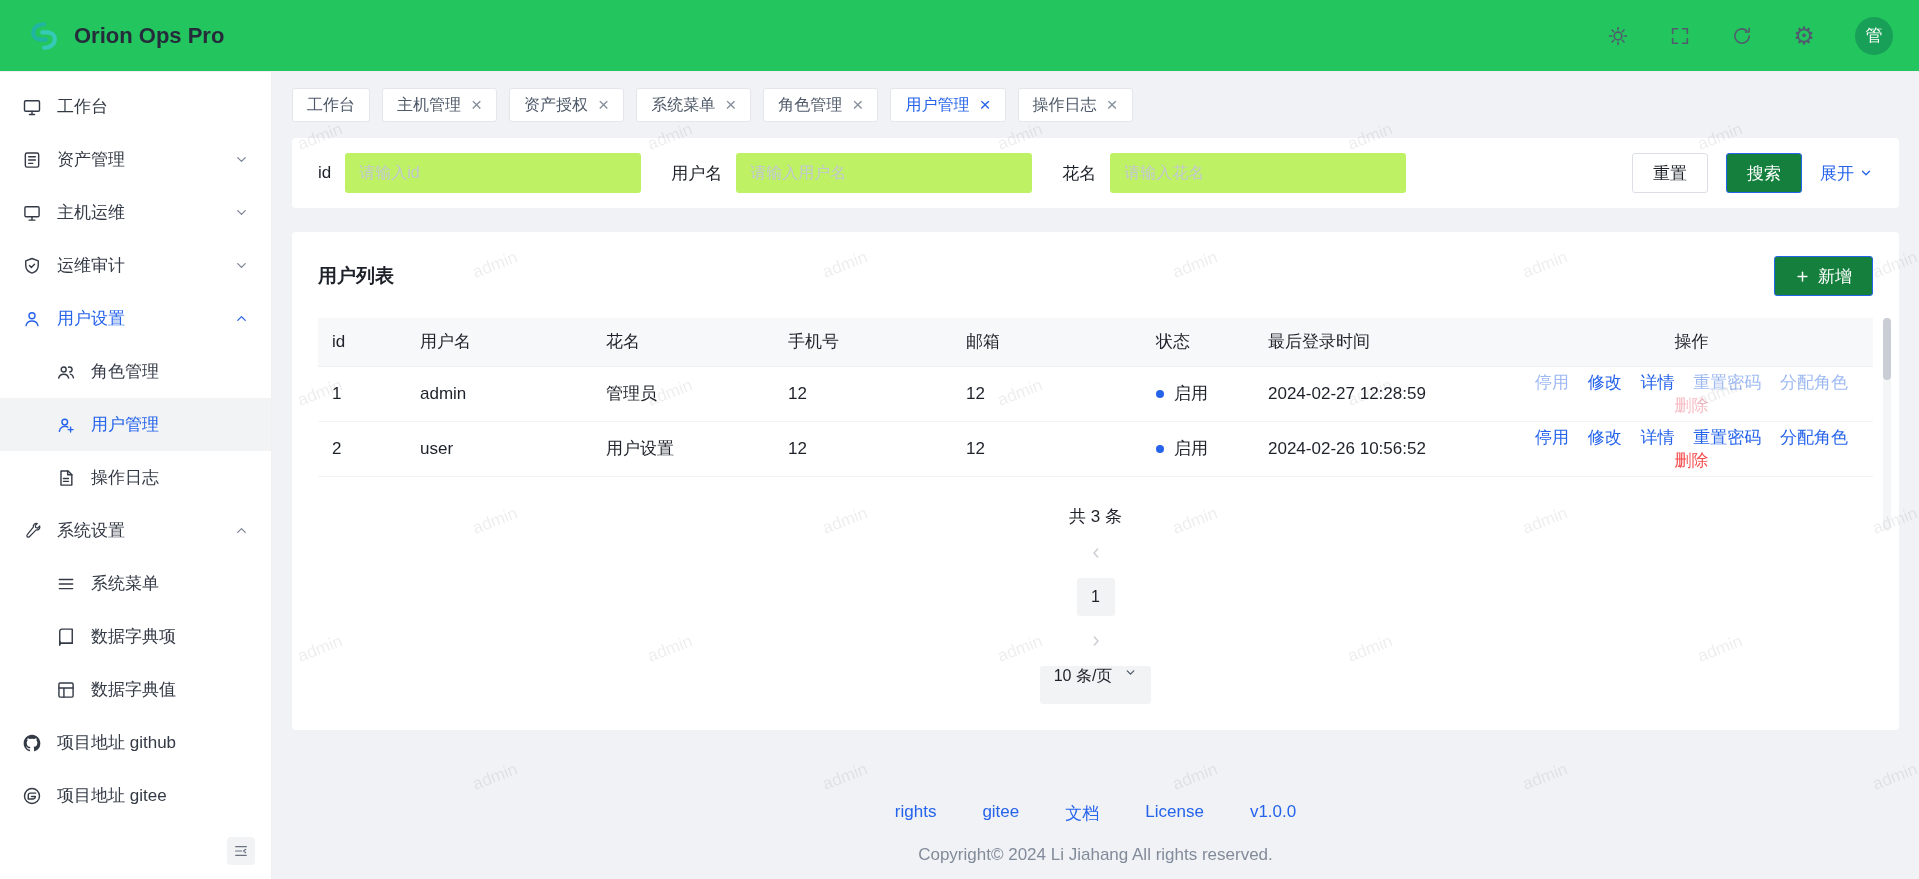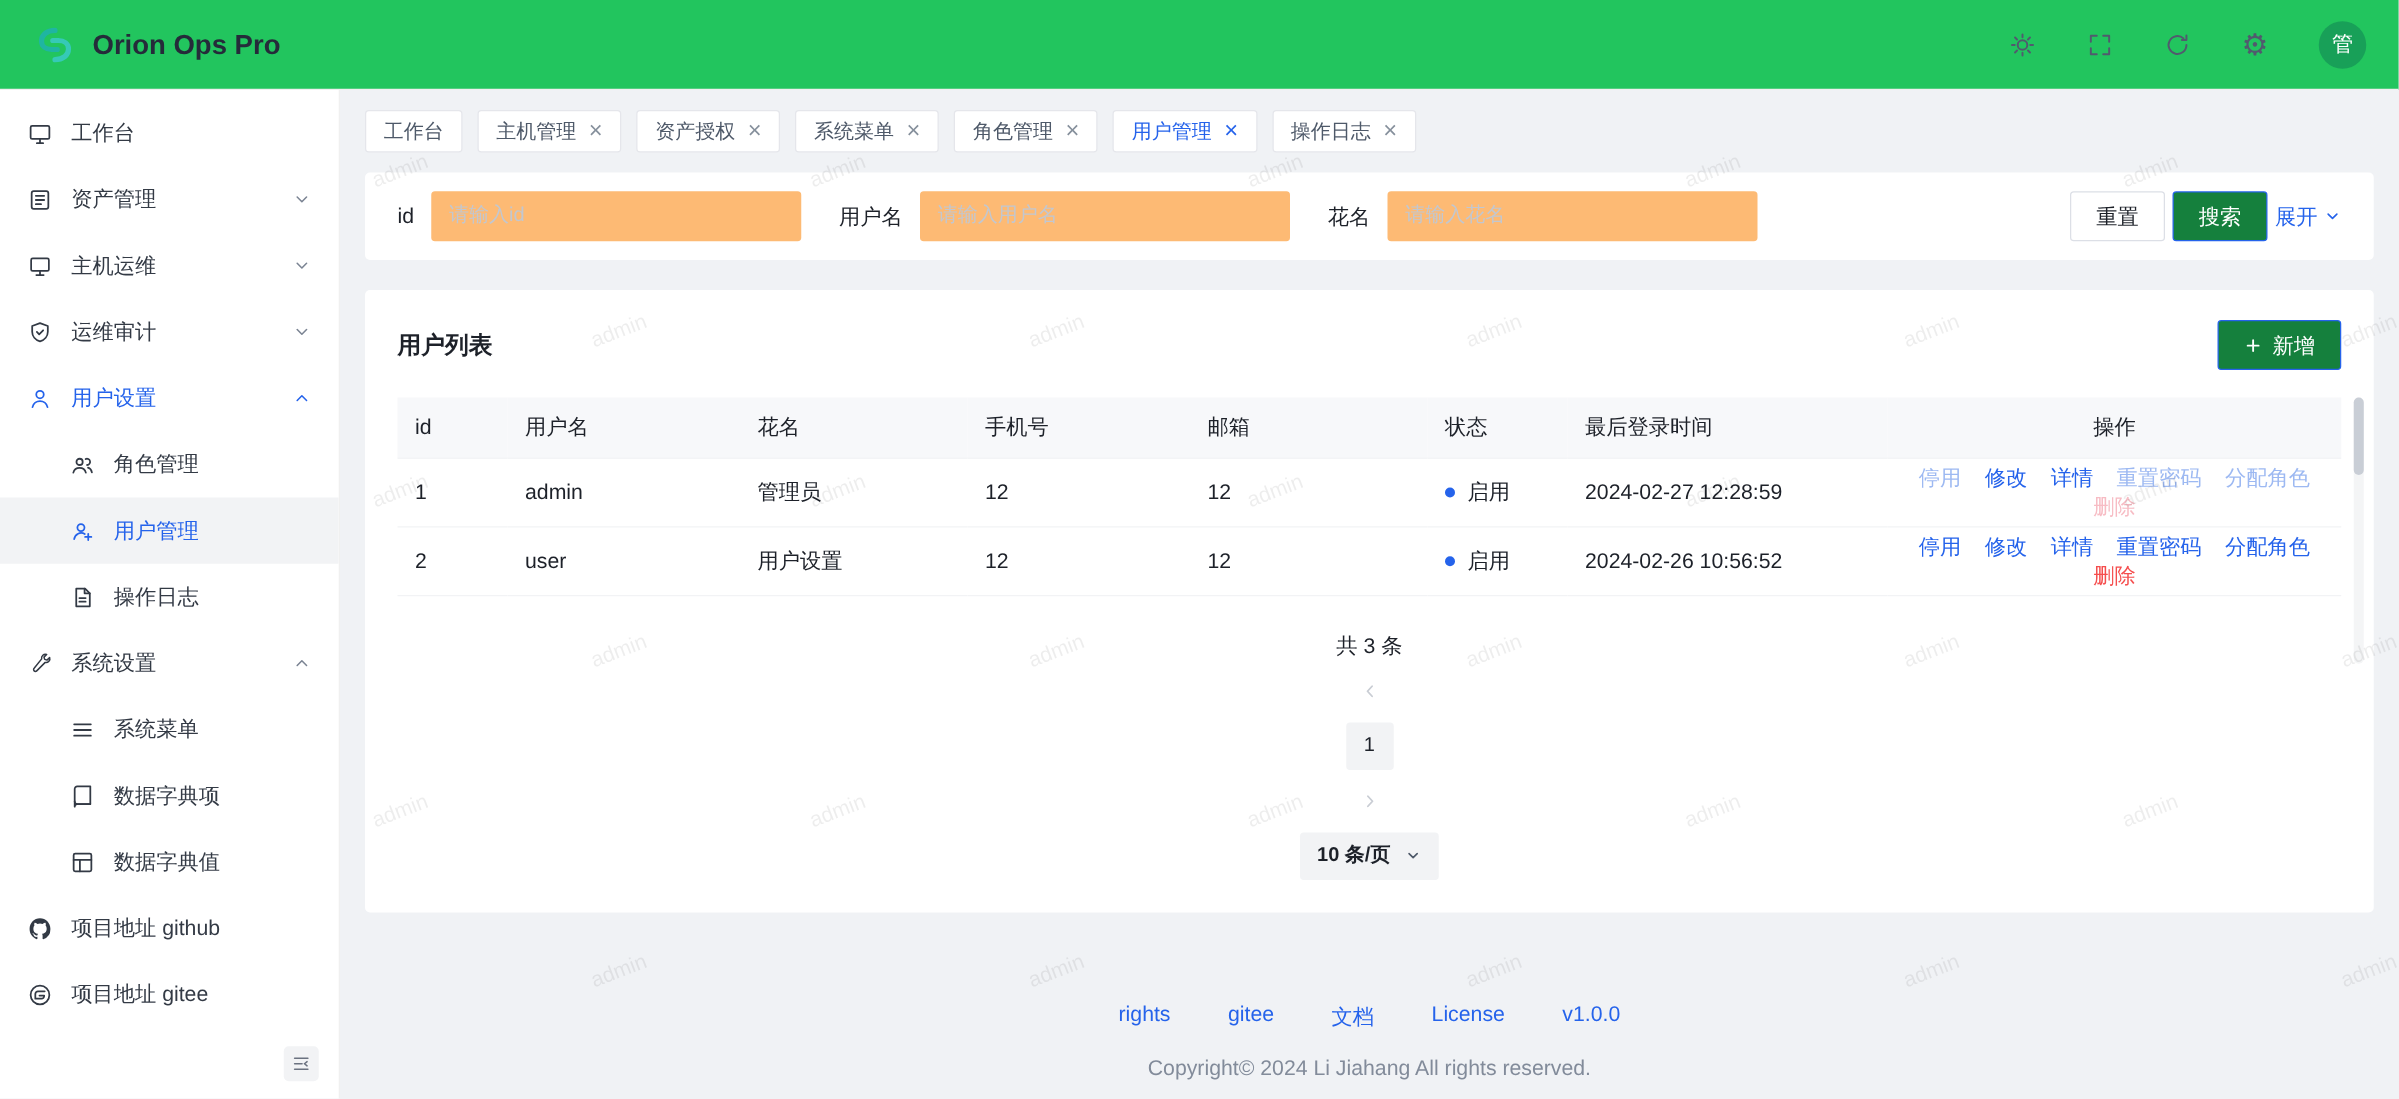--- a/index.html
+++ b/index.html
@@ -61,25 +61,25 @@
   .tab.active { color:#2563eb; }
   .tab.active .x { color:#2563eb; }
 
   .card { background:#fff; border-radius:4px; margin:0 20px; }
 
   
   .search-card { margin-top:8px; padding:15px 26px; display:flex; align-items:center; }
   .sfield { display:flex; align-items:center; margin-right:30px; }
   .sfield label { font-size:17px; color:#1d2129; margin-right:14px; white-space:nowrap; }
   .sfield input {
-    width:296px; height:40px; background:#fdba74; border:none; border-radius:3px;
+    width:296px; height:40px; background:#bef264; border:none; border-radius:3px;
     padding:0 14px; font-size:16px; color:#1d2129; outline:none;
   }
   .sfield input::placeholder { color:#c2c7d0; }
-  .search-actions { margin-left:auto; display:flex; align-items:center; gap:6px; }
+  .search-actions { margin-left:auto; display:flex; align-items:center; gap:18px; }
   .btn {
     height:40px; padding:0 20px; border-radius:3px; font-size:17px;
     display:inline-flex; align-items:center; justify-content:center; cursor:pointer; white-space:nowrap;
   }
   .btn-default { background:#fff; border:1px solid #dcdfe6; color:#1d2129; }
   .btn-primary { background:#15803d; border:1px solid #2563eb; color:#fff; gap:8px; }
   .btn-primary svg { width:15px; height:15px; }
   .link-expand { color:#2563eb; font-size:17px; display:flex; align-items:center; gap:5px; cursor:pointer; }
   .link-expand svg { width:14px; height:14px; }
 
@@ -101,21 +101,21 @@
   .act.danger { color:#f54e4e; }
   .act.danger.disabled { color:#f7bcc4; }
 
   .tbl-scrollbar { position:absolute; right:8px; top:86px; width:8px; height:213px; background:#f4f5f6; border-radius:4px; }
   .tbl-scroll-thumb { position:absolute; top:0; left:0; width:8px; height:62px; background:#c9ced6; border-radius:4px; cursor:pointer; }
 
   .pagination { display:flex; align-items:center; justify-content:flex-end; gap:16px; margin-top:28px; font-size:17px; color:#1d2129;flex-direction:column; }
   .pg-arrow { color:#c9cdd4; width:18px; height:18px; cursor:pointer; display:flex; align-items:center; justify-content:center; }
   .pg-arrow svg { width:16px; height:16px; }
   .pg-page { min-width:38px; height:38px; background:#f2f3f5; border-radius:3px; display:flex; align-items:center; justify-content:center; font-size:16px; cursor:pointer; }
-  .pg-size { height:38px; background:#f2f3f5; border-radius:3px; display:flex; align-items:center; gap:12px; padding:0 14px; font-size:16px; cursor:pointer;font-weight:bold; }
+  .pg-size { height:38px; background:#f2f3f5; border-radius:3px; display:flex; align-items:flex-start; gap:12px; padding:0 14px; font-size:16px; cursor:pointer; }
   .pg-size svg { width:13px; height:13px; color:#4e5969; }
 
   
   .footer { margin-top:auto; padding:18px 0 14px; text-align:center; }
   .footer-links { display:flex; justify-content:center; gap:46px; font-size:17px; margin-bottom:20px; }
   .footer-links span { color:#2563eb; cursor:pointer; }
   .copyright { font-size:17px; color:#828b9a; }
 
   
   .watermark { position:absolute; inset:0; pointer-events:none; z-index:40; overflow:hidden; }

